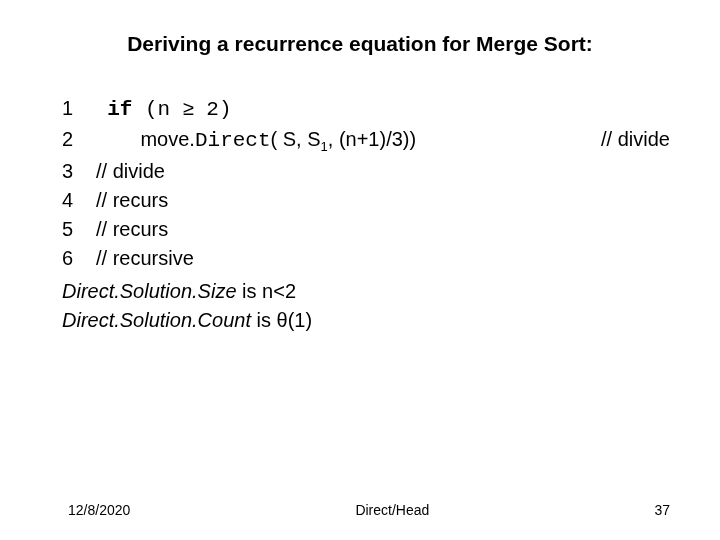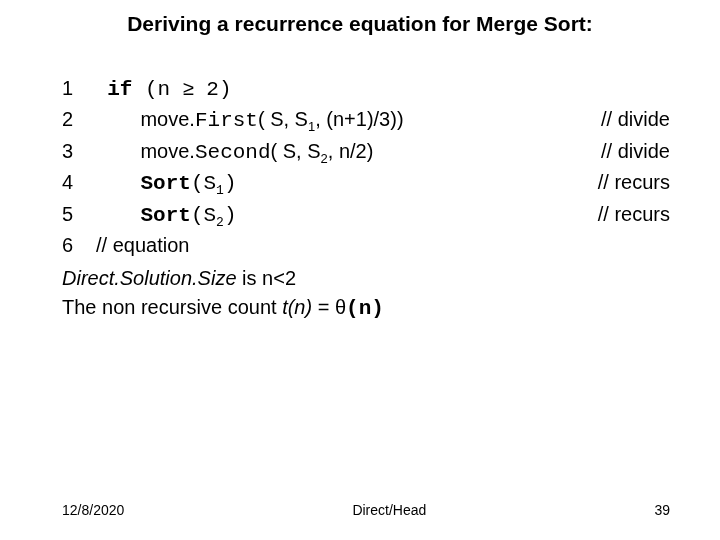--- a/index.html
+++ b/index.html
@@ -7,21 +7,21 @@
     padding: 0;
     width: 720px;
     height: 540px;
     font-family: Arial, Helvetica, sans-serif;
     background: #fff;
     color: #000;
     position: relative;
     box-sizing: border-box;
   }
   .slide {
-    padding: 12px 50px 20px 50px;
+    padding: 32px 50px 20px 50px;
     box-sizing: border-box;
     width: 100%;
     height: 100%;
     position: relative;
   }
   .title {
     font-weight: bold;
     font-size: 21px;
     text-align: center;
     margin-bottom: 38px;
@@ -64,21 +64,21 @@
   }
   .rightcol {
     flex: none;
   }
   .prose {
     margin-top: 4px;
   }
   .footer {
     position: absolute;
     bottom: 22px;
-    left: 62px;
+    left: 68px;
     right: 50px;
     display: flex;
     justify-content: space-between;
     font-size: 14px;
   }
 </style>
 </head>
 <body>
 
 <div class="slide">
@@ -89,54 +89,51 @@
 
     <div class="codeblock">
 
       <div class="row">
         <span class="ln">1</span>
         <span class="midcol">  <span class="kw">if</span><span class="code"> (n </span><span>≥</span><span class="code"> 2)</span></span>
       </div>
 
       <div class="row">
         <span class="ln">2</span>
-        <span class="midcol">        <span>move.</span><span class="code">First</span><span>( S, S</span><span class="sub">1</span><span>, (n+1)/3)) </span></span>
+        <span class="midcol">        <span>move.</span><span class="code">Direct</span><span>( S, S</span><span class="sub">1</span><span>, (n+1)/3)) </span></span>
         <span class="rightcol">// divide</span>
       </div>
 
       <div class="row">
         <span class="ln">3</span>
-        <span class="midcol">        <span>move.</span><span class="code">Second</span><span>( S, S</span><span class="sub">2</span><span>, n/2)</span>    </span>
         <span class="rightcol">// divide</span>
       </div>
 
       <div class="row">
         <span class="ln">4</span>
-        <span class="midcol">        <span class="kw">Sort</span><span class="code">(S</span><span class="code sub">1</span><span class="code">)</span></span>
         <span class="rightcol">// recurs</span>
       </div>
 
       <div class="row">
         <span class="ln">5</span>
-        <span class="midcol">        <span class="kw">Sort</span><span class="code">(S</span><span class="code sub">2</span><span class="code">)</span></span>
         <span class="rightcol">// recurs</span>
       </div>
 
       <div class="row">
         <span class="ln">6</span>
-        <span class="rightcol">// equation</span>
+        <span class="rightcol">// recursive</span>
       </div>
     </div>
 
     <div class="prose">
       <div><span class="ital">Direct.Solution.Size</span><span> is n&lt;2</span></div>
-      <div><span>The non recursive count </span><span class="ital">t(n)</span><span> = θ</span><span class="kw">(n)</span></div>
+      <div><span class="ital">Direct.Solution.Count</span><span> is θ(1)</span></div>
     </div>
 
   </div>
 
   <div class="footer">
     <span>12/8/2020</span>
     <span>Direct/Head</span>
-    <span>39</span>
+    <span>37</span>
   </div>
 
 </div>
 
 </body></html>

